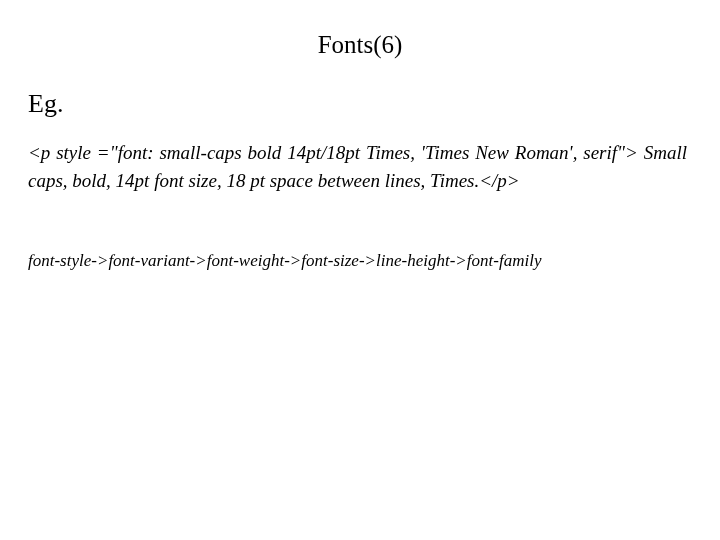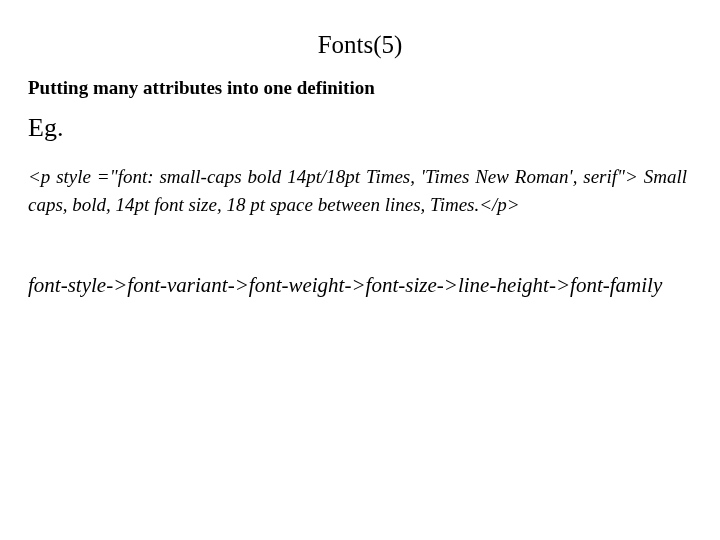--- a/index.html
+++ b/index.html
@@ -58,37 +58,36 @@
     text-justify: inter-word;
     width: 659px;
   }
   .ordering-label {
     margin: 70px 0 0 0;
     font-size: 19px;
     line-height: 24px;
   }
   .ordering-value {
     margin: 52px 0 8px 0;
-    font-size: 21px;
+    font-size: 17px;
     line-height: 28px;
     font-style: italic;
     width: 665px;
     word-break: break-word;
   }
 </style>
 </head>
 <body style="background: rgb(255, 255, 255); color: rgb(0, 0, 0);">
 
 <div class="slide">
 
-  <div class="slide-title">Fonts(5)</div>
+  <div class="slide-title">Fonts(6)</div>
 
   <div class="body-area">
 
-    <p class="lead-bold">Putting many attributes into one definition</p>
 
     <p class="eg-line">Eg.</p>
 
     <p class="code-block">&lt;p style ="font: small-caps bold 14pt/18pt Times, 'Times New Roman', serif"&gt; Small caps, bold, 14pt font size, 18 pt space between lines, Times.&lt;/p&gt;</p>
 
 
     <p class="ordering-value">font-style-&gt;font-variant-&gt;font-weight-&gt;font-size-&gt;line-height-&gt;font-family</p>
 
   </div>
 

